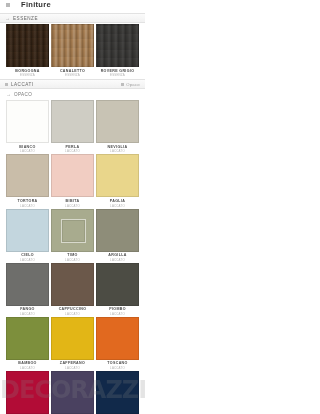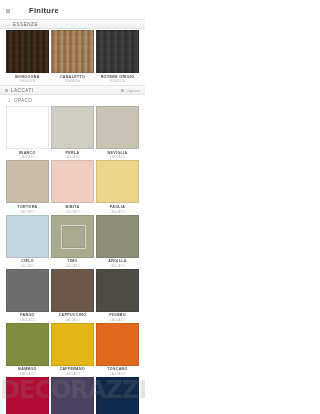--- a/index.html
+++ b/index.html
@@ -8,22 +8,22 @@
     background:#ffffff;
     font-family:"Liberation Sans", sans-serif;
     overflow:hidden;
     position:relative;
     color:#3a3a3a;
   }
   .panel{width:145px;height:414px;position:relative;box-sizing:border-box;}
 
   
   .title-bar{
-    display:flex;align-items:center;gap:19px;
-    padding:6px 6px 4px 6px;
+    display:flex;align-items:center;gap:11px;
+    padding:0 6px 4px 6px;
   }
   .title-sq{
     width:4px;height:4px;background:#b9b9b9;flex:0 0 auto;
   }
   .title-text{
     font-size:7.5px;font-weight:bold;letter-spacing:.3px;color:#2f2f2f;
   }
 
   
   .sect-bar{

